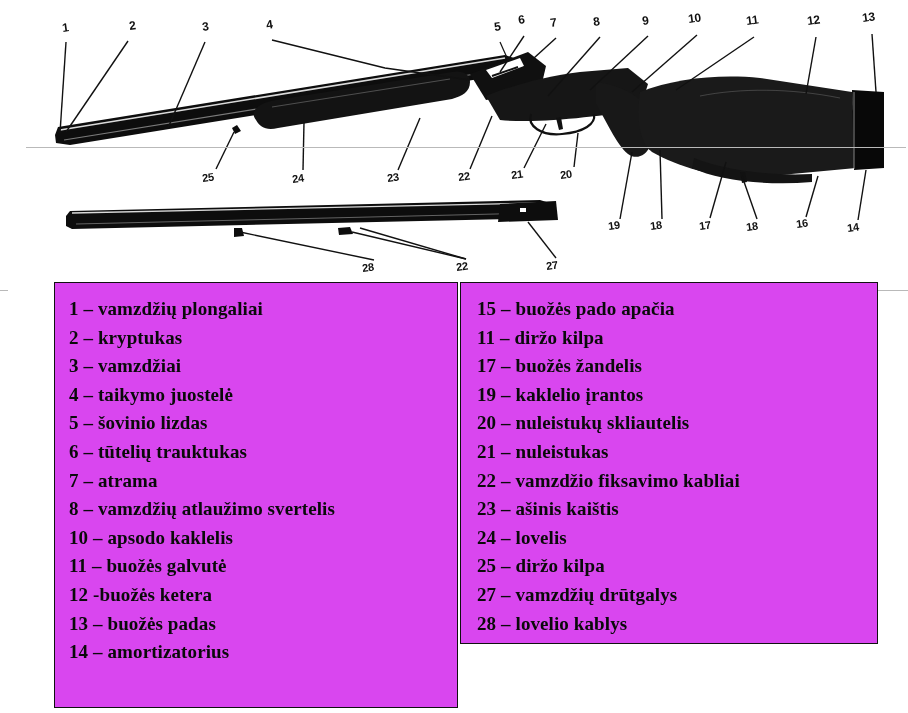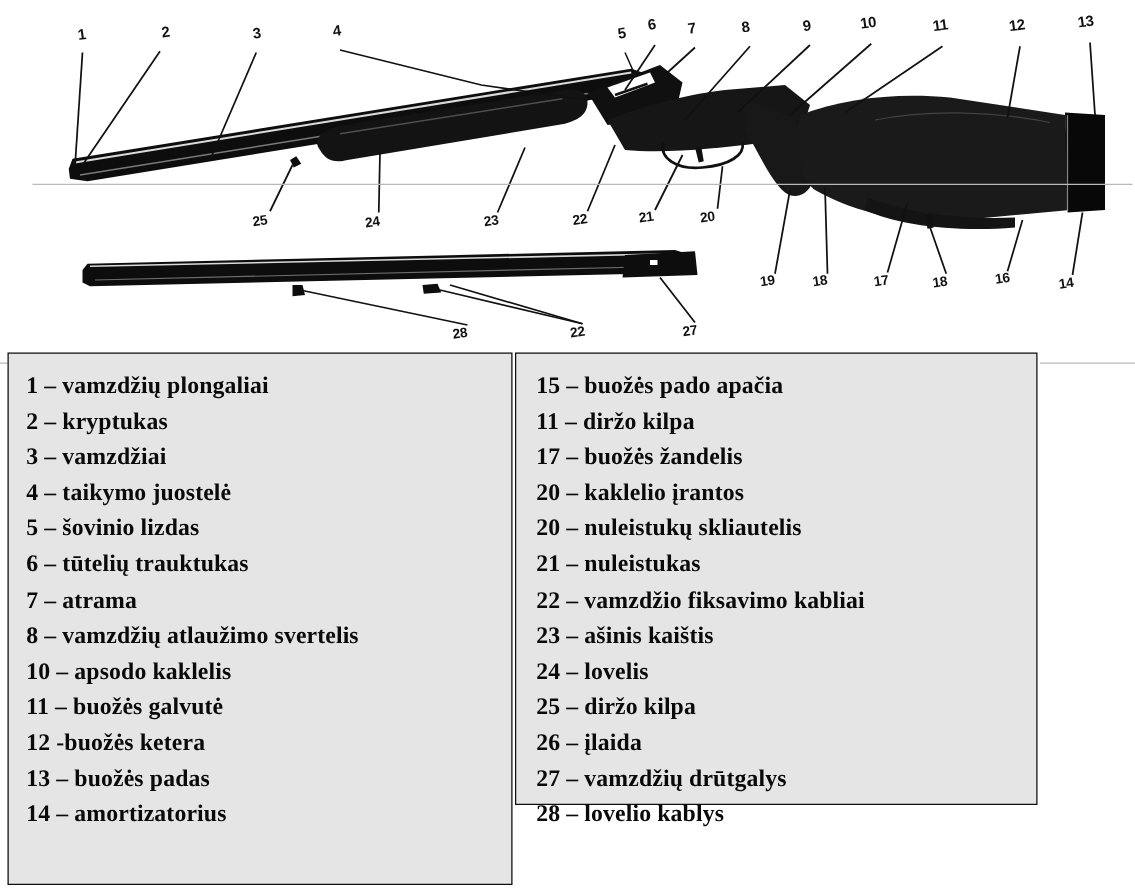--- a/index.html
+++ b/index.html
@@ -20,22 +20,23 @@
     letter-spacing:-0.3px;
     color:#111;
     white-space:nowrap;
   }
   .callout-num.rot{transform:rotate(-8deg);transform-origin:left bottom;}
   .callout-num.small{font-size:11px;}
 
   .legend-box{
     position:absolute;
     border:1.6px solid #111;
-    background:#e5e5e5;
+    background:#d946ef;
     box-sizing:border-box;
+    margin-left:48px;
   }
   #legend-left{left:6px;top:4px;width:404px;height:426px;}
   #legend-right{left:412px;top:4px;width:418px;height:362px;}
 
   .legend-list{
     list-style:none;margin:0;padding:12px 0 0 14px;
   }
   .legend-list li{
     font-family:"Liberation Serif", serif;
     font-size:19px;
@@ -212,25 +213,24 @@
       <li>13 – buožės padas</li>
       <li>14 – amortizatorius</li>
     </ul>
   </div>
 
   <div class="legend-box" id="legend-right">
     <ul class="legend-list">
       <li>15 – buožės pado apačia</li>
       <li>11 – diržo kilpa</li>
       <li>17 – buožės žandelis</li>
-      <li>20 – kaklelio įrantos</li>
+      <li>19 – kaklelio įrantos</li>
       <li>20 – nuleistukų skliautelis</li>
       <li>21 – nuleistukas</li>
       <li>22 – vamzdžio fiksavimo kabliai</li>
       <li>23 – ašinis kaištis</li>
       <li>24 – lovelis</li>
       <li>25 – diržo kilpa</li>
-      <li>26 – įlaida</li>
       <li>27 – vamzdžių drūtgalys</li>
       <li>28 – lovelio kablys</li>
     </ul>
   </div>
 </div>
 
 </body></html>

